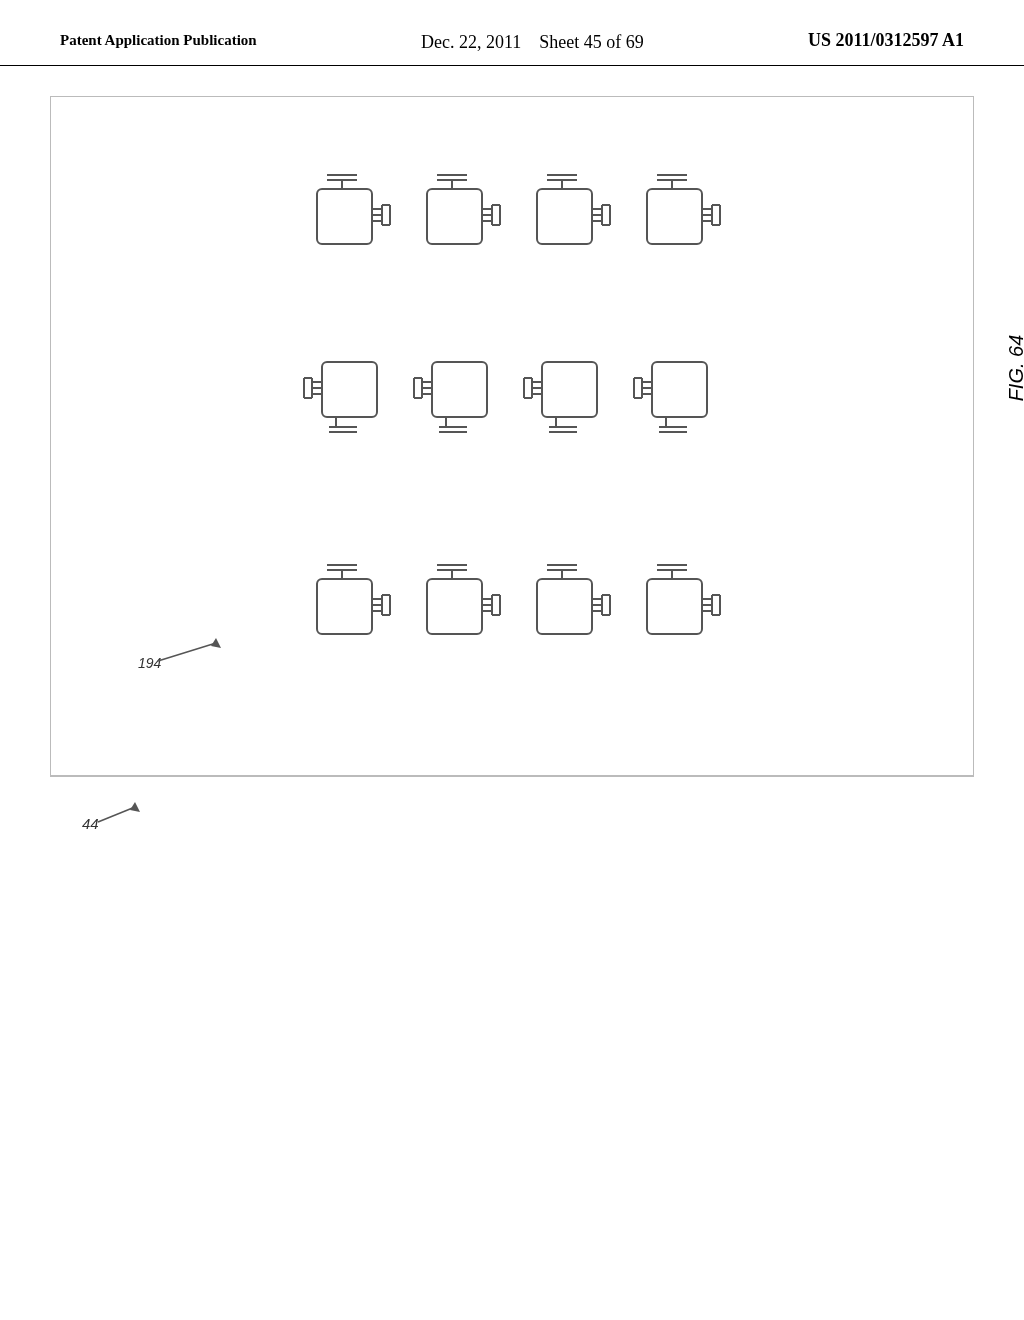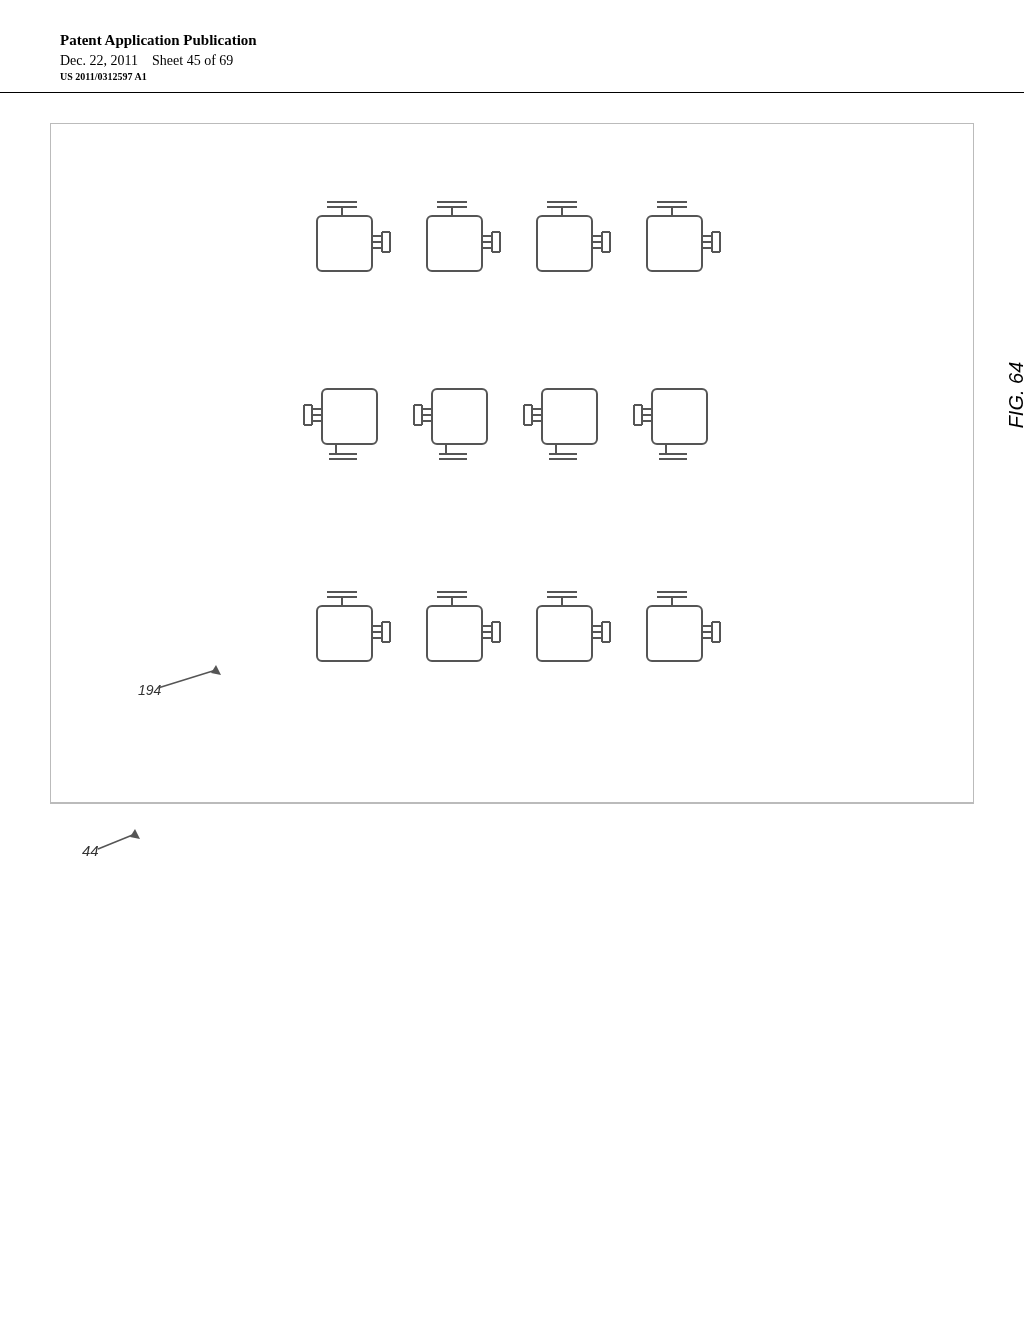--- a/index.html
+++ b/index.html
@@ -12,34 +12,33 @@
       overflow: hidden;
     }
 
     
     .header {
       display: flex;
       justify-content: space-between;
       align-items: flex-start;
       padding: 30px 60px 10px 60px;
       border-bottom: 1px solid #000;
-      flex-direction: column;
     }
     .header-left {
       font-size: 15px;
       font-weight: bold;
       line-height: 1.4;
     }
     .header-center {
-      font-size: 14px;
+      font-size: 18px;
       text-align: right;
       line-height: 1.4;
     }
     .header-right {
-      font-size: 10px;
+      font-size: 18px;
       font-weight: bold;
       text-align: right;
     }
 
     
     .icon-row {
       display: flex;
       justify-content: center;
       align-items: center;
       margin: 20px 0 30px 0;

